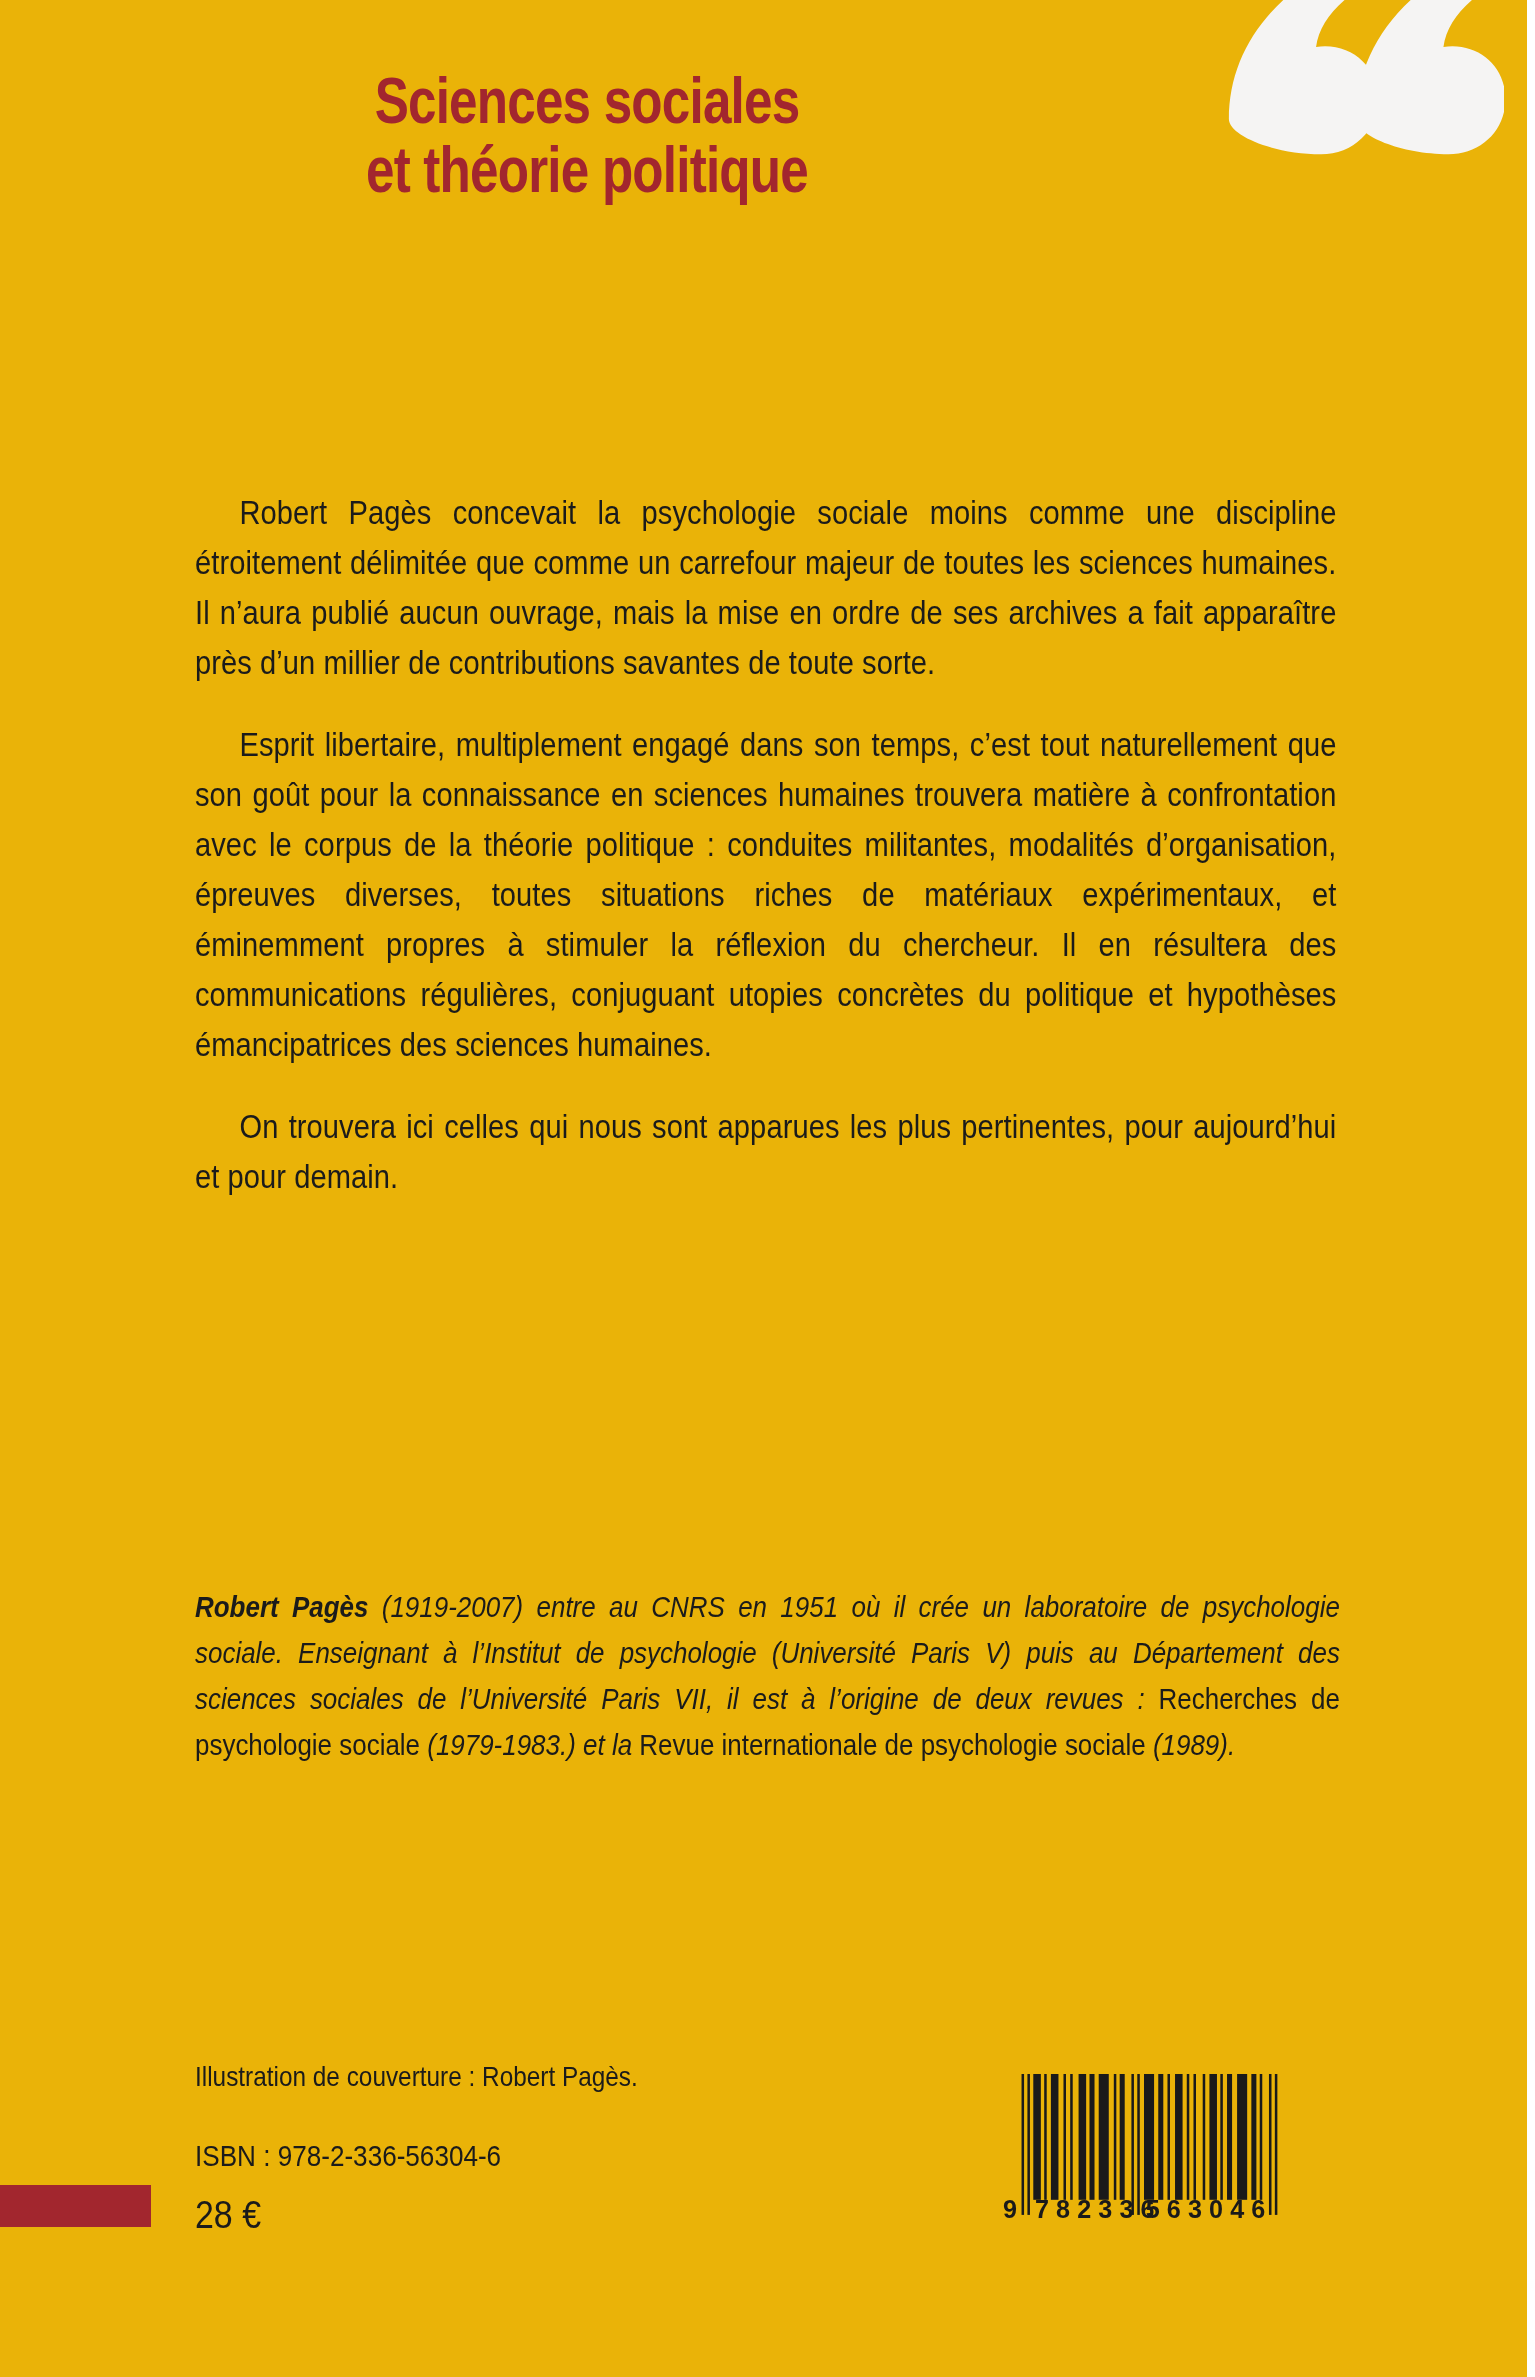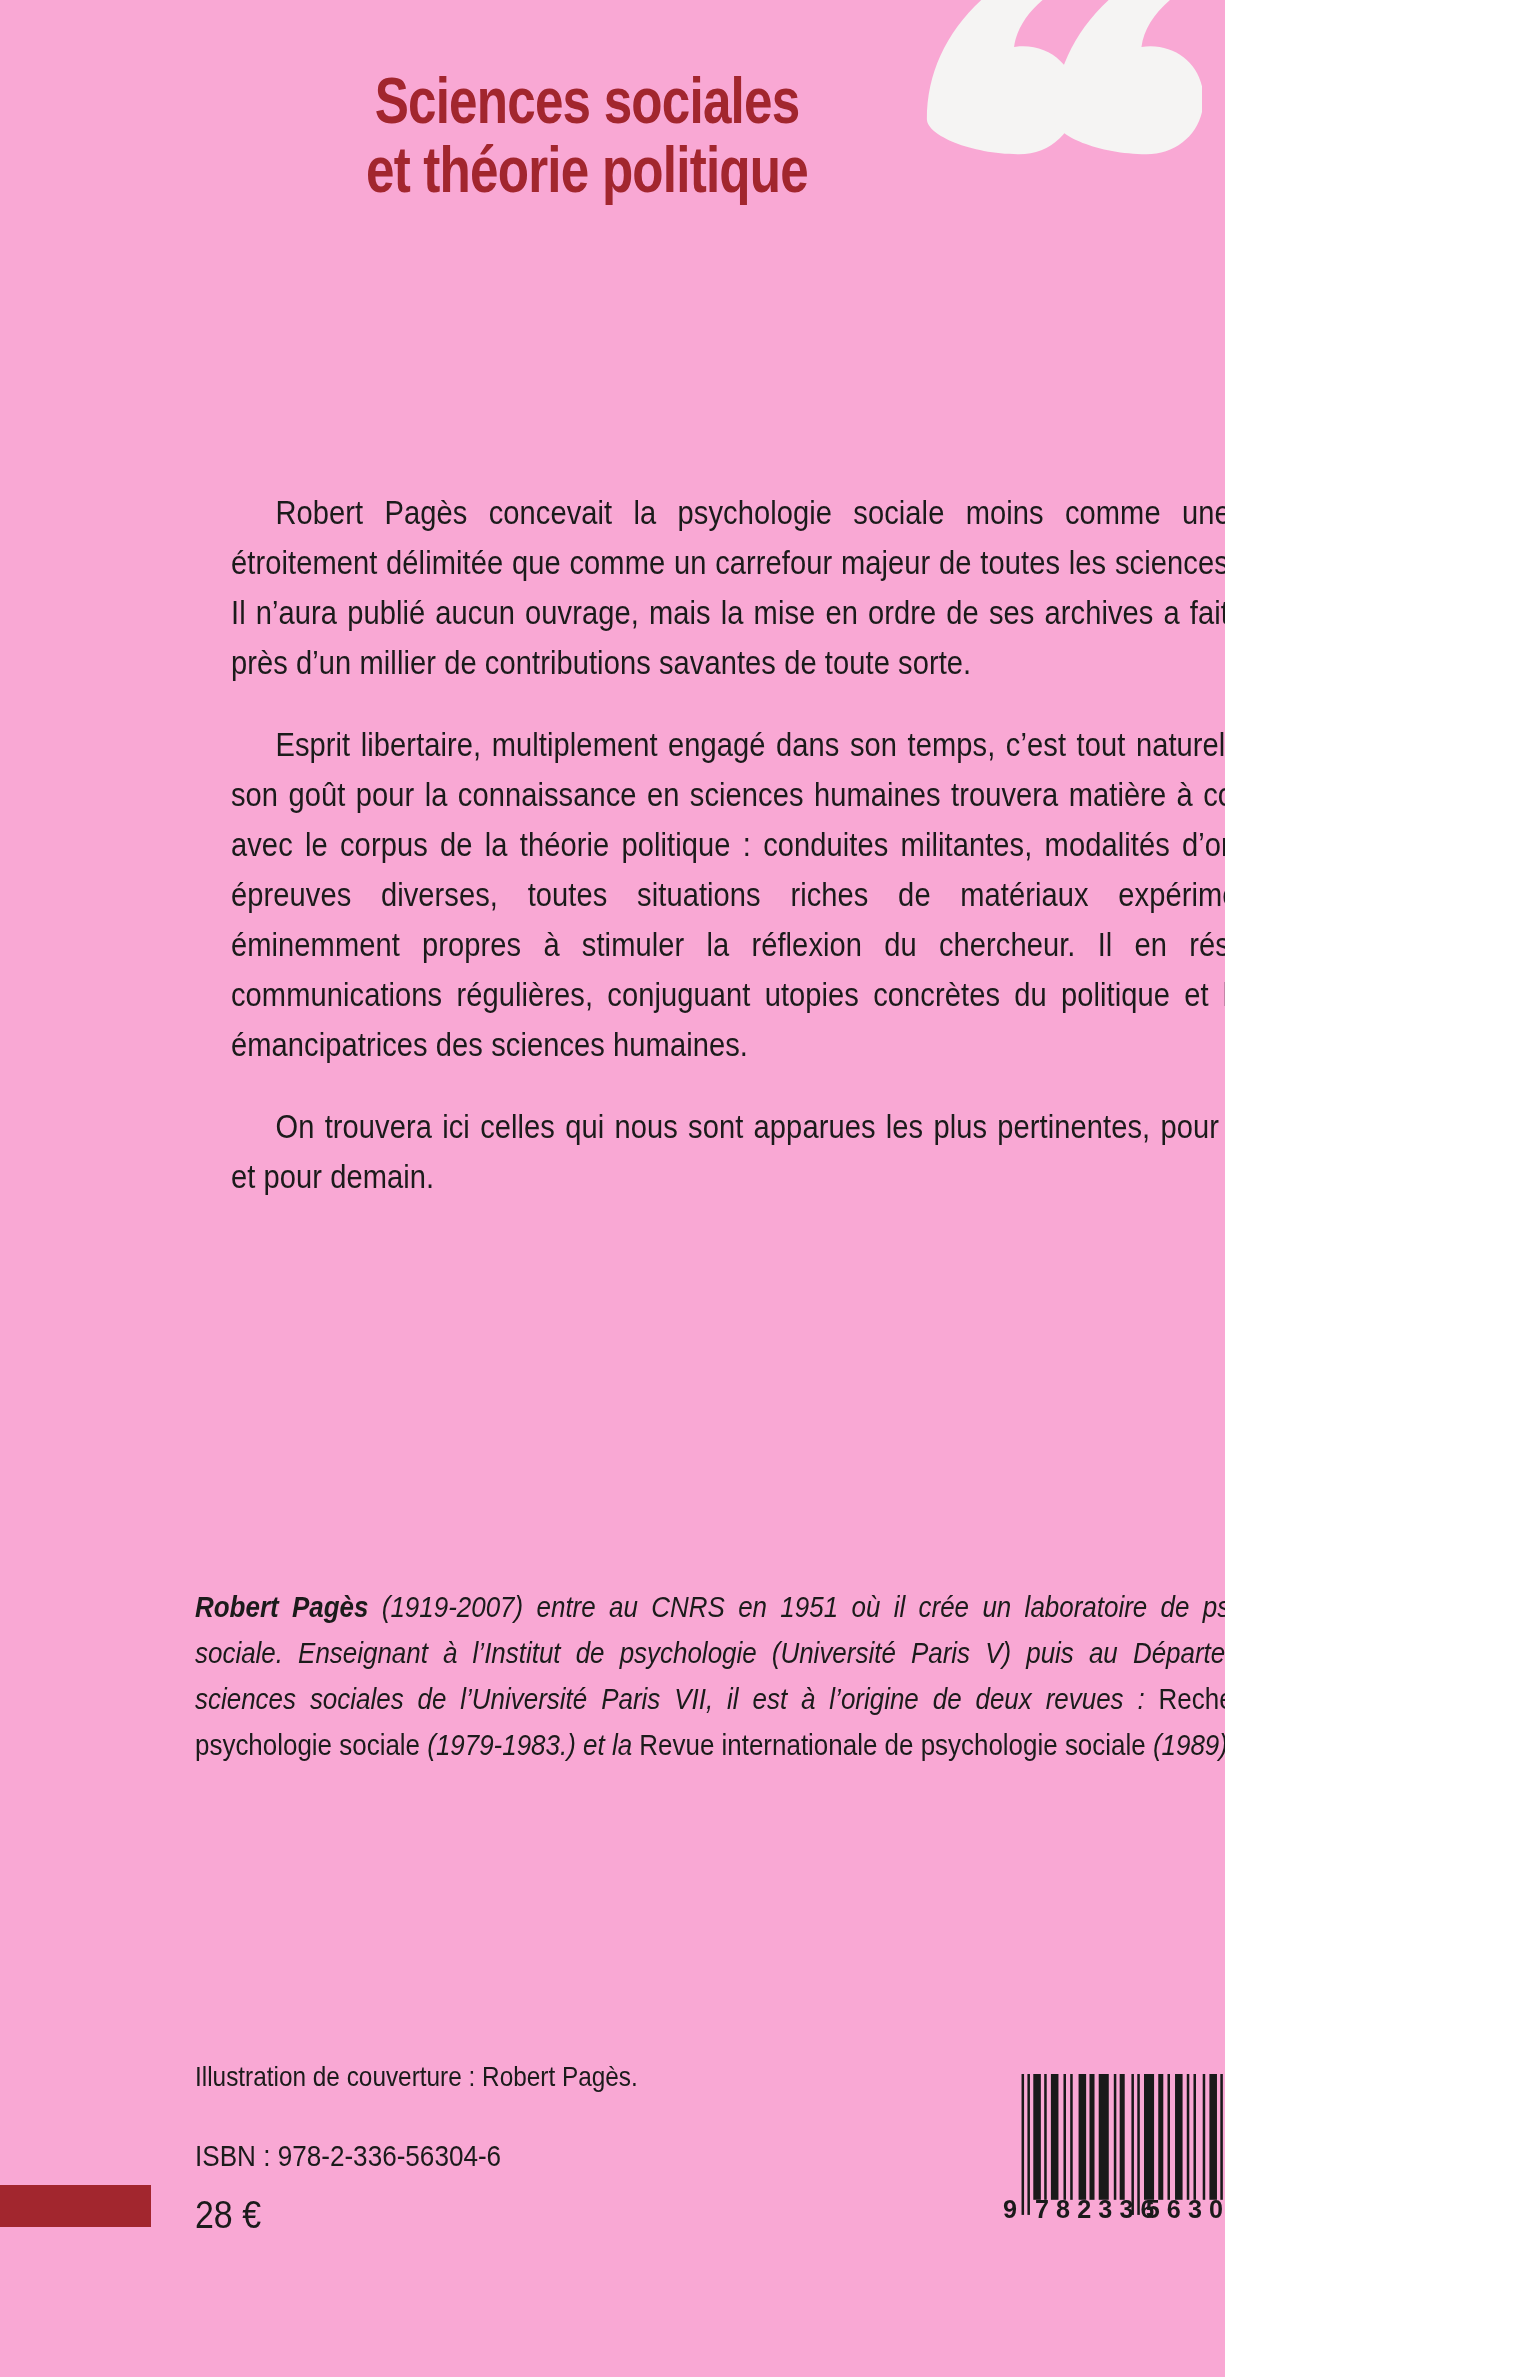--- a/index.html
+++ b/index.html
@@ -3,23 +3,23 @@
 <meta charset="utf-8">
 <style>
   html, body {
     margin: 0;
     padding: 0;
     background: #ffffff;
   }
 
   .page {
     position: relative;
-    width: 1225px;
+    width: 1527px;
     height: 2377px;
-    background: #f9a8d4;
+    background: #eab308;
     overflow: hidden;
     font-family: "Liberation Sans", sans-serif;
     -webkit-font-smoothing: antialiased;
   }
 
   
   .quote-deco {
     position: absolute;
     top: -15px;
     right: 23.5px;
@@ -47,21 +47,20 @@
     transform-origin: center center;
     white-space: nowrap;
   }
 
   
   .body-block {
     position: absolute;
     left: 195px;
     top: 487px;
     width: 1141px;
-    margin-left: 36px;
   }
   .para {
     color: #1b1b1b;
     font-family: "Liberation Sans", sans-serif;
     font-size: 34px;
     line-height: 50px;
     text-align: justify;
     text-indent: 52px;
     margin: 0 0 32px 0;
     transform: scaleX(0.855);

